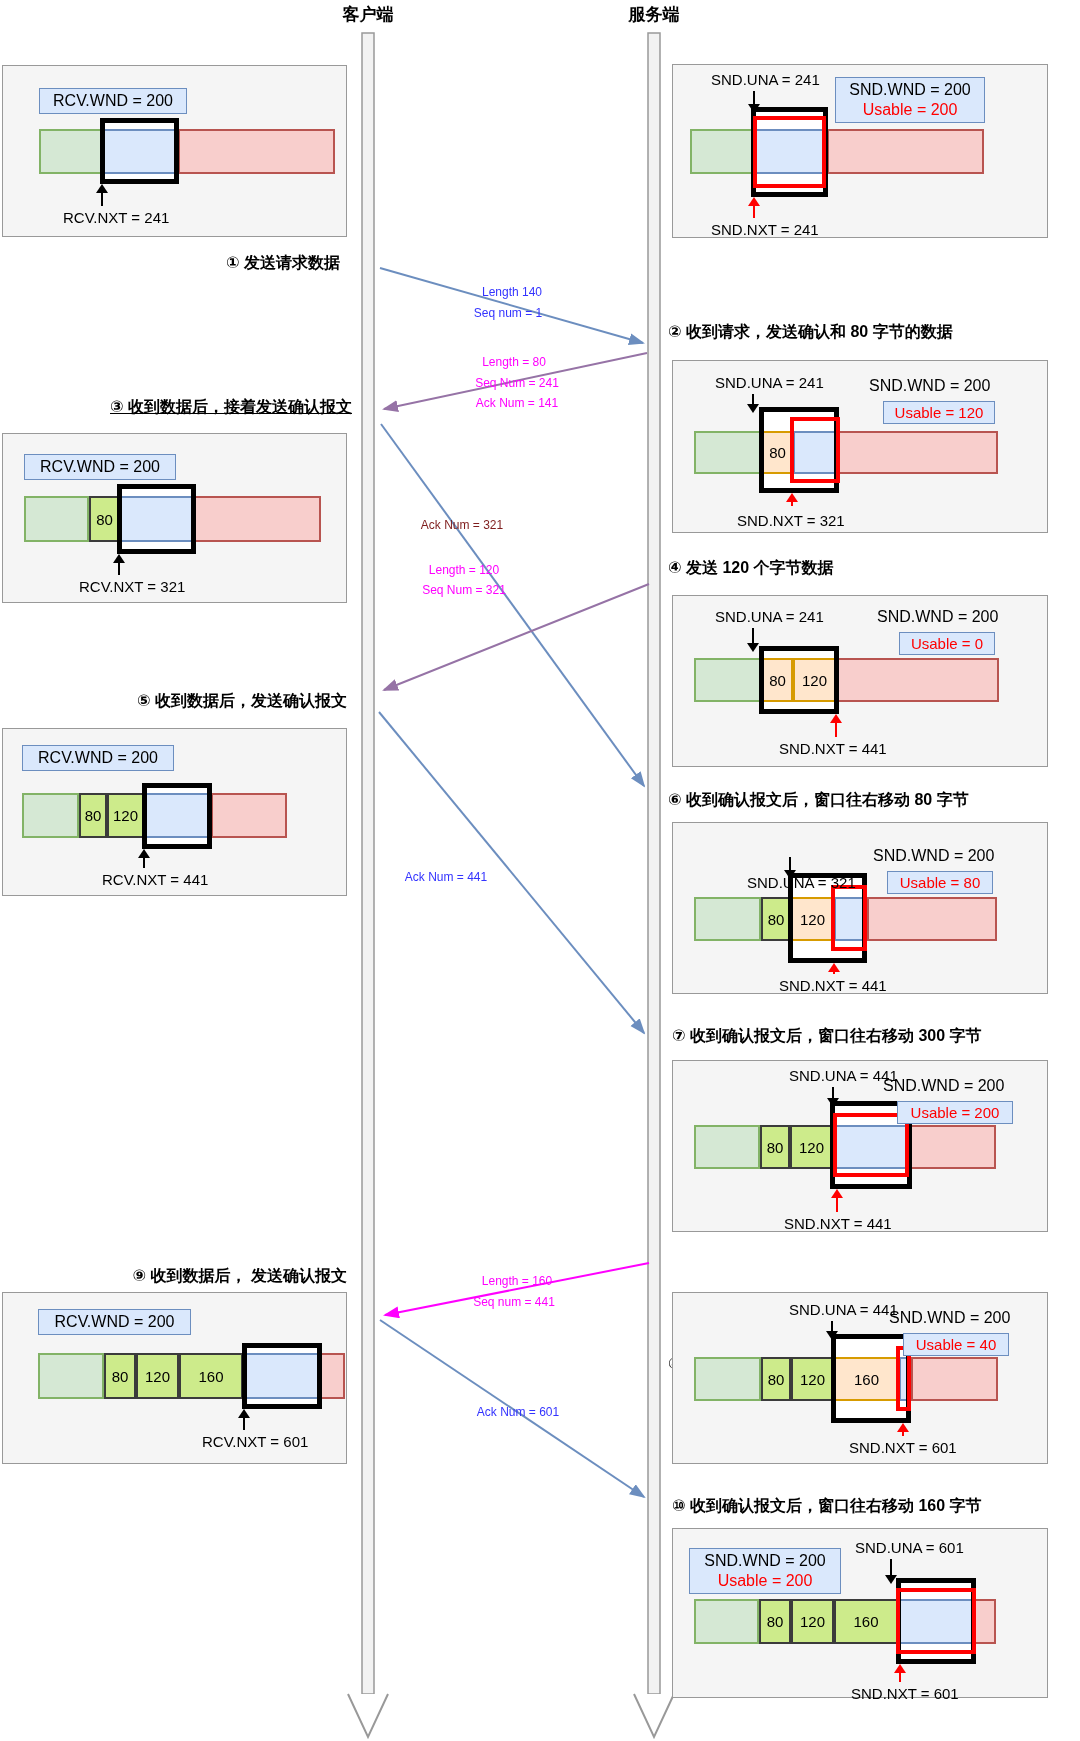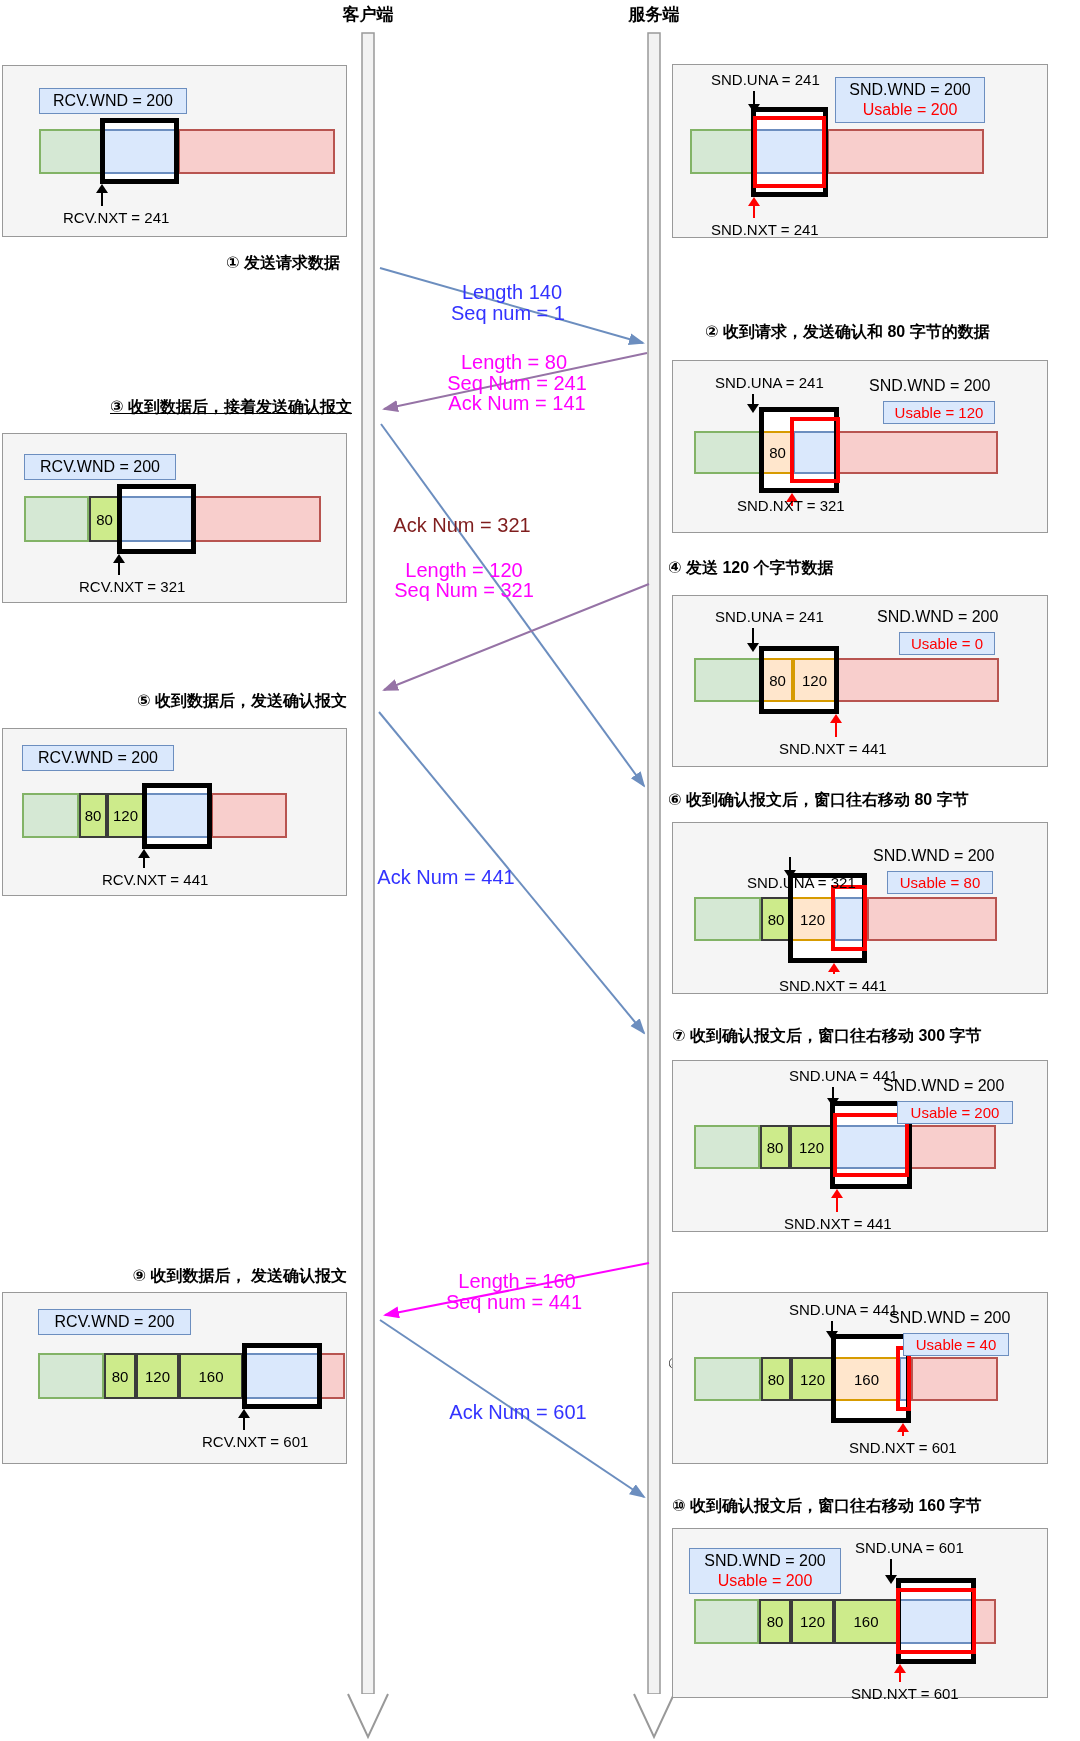--- a/index.html
+++ b/index.html
@@ -20,21 +20,21 @@
   .seg.lime{background:#cdeb8b;border-color:#3b3b3b;}
   .seg.blue{background:#dae8fc;border-color:#6c8ebf;}
   .seg.red{background:#f8cecc;border-color:#b85450;}
   .seg.orange{background:#ffe6cc;border-color:#d79b00;}
   .win-bg{position:absolute;background:#ffffff;z-index:0;}
   .black-window{position:absolute;border:5px solid #000;box-sizing:border-box;background:transparent;z-index:3;}
   .red-window{position:absolute;border:4px solid #ff0000;box-sizing:border-box;background:transparent;z-index:4;}
   .ptr-text{position:absolute;font-size:15px;color:#000;white-space:nowrap;z-index:6;}
   .v-shaft{position:absolute;width:2px;z-index:5;}
   .v-head{position:absolute;width:0;height:0;z-index:5;}
-  .arrow-label{position:absolute;z-index:3;font-size:20px;white-space:nowrap;transform:translate(-50%,-50%);}
+  .arrow-label{position:absolute;z-index:3;font-size:12px;white-space:nowrap;transform:translate(-50%,-50%);}
 </style>
 </head>
 <body>
 
 <div id="canvas">
   <svg id="links" width="1080" height="1741">
       <rect x="362" y="33" width="12" height="1661" fill="#f2f2f2" stroke="#999999" stroke-width="1.5"></rect>
       <polyline points="348,1694 368,1737 388,1694" fill="#ffffff" stroke="#999999" stroke-width="2"></polyline>
       <rect x="648" y="33" width="12" height="1661" fill="#f2f2f2" stroke="#999999" stroke-width="1.5"></rect>
       <polyline points="634,1694 654,1737 674,1694" fill="#ffffff" stroke="#999999" stroke-width="2"></polyline>
@@ -66,21 +66,21 @@
       <div class="arrow-label" style="left: 517px; top: 383px; color: rgb(255, 0, 255);">Seq Num = 241</div>
       <div class="arrow-label" style="left: 517px; top: 403px; color: rgb(255, 0, 255);">Ack Num = 141</div>
       <div class="arrow-label" style="left: 462px; top: 525px; color: #7f1d1d;">Ack Num = 321</div>
       <div class="arrow-label" style="left: 464px; top: 570px; color: rgb(255, 0, 255);">Length = 120</div>
       <div class="arrow-label" style="left: 464px; top: 590px; color: rgb(255, 0, 255);">Seq Num = 321</div>
       <div class="arrow-label" style="left: 446px; top: 877px; color: rgb(51, 51, 255);">Ack Num = 441</div>
       <div class="arrow-label" style="left: 517px; top: 1281px; color: rgb(255, 0, 255);">Length = 160</div>
       <div class="arrow-label" style="left: 514px; top: 1302px; color: rgb(255, 0, 255);">Seq num = 441</div>
       <div class="arrow-label" style="left: 518px; top: 1412px; color: rgb(51, 51, 255);">Ack Num = 601</div>
       <div class="heading" style="top: 253px; right: 740px;">① 发送请求数据</div>
-      <div class="heading" style="top: 322px; left: 668px; margin-left: 37px;">② 收到请求，发送确认和 80 字节的数据</div>
+      <div class="heading" style="top: 322px; left: 668px;">② 收到请求，发送确认和 80 字节的数据</div>
       <div class="heading" style="top: 397px; right: 728px; text-decoration: underline;">③ 收到数据后，接着发送确认报文</div>
       <div class="heading" style="top: 558px; left: 668px;">④ 发送 120 个字节数据</div>
       <div class="heading" style="top: 691px; right: 733px;">⑤ 收到数据后，发送确认报文</div>
       <div class="heading" style="top: 790px; left: 668px;">⑥ 收到确认报文后，窗口往右移动 80 字节</div>
       <div class="heading" style="top: 1026px; left: 672px;">⑦ 收到确认报文后，窗口往右移动 300 字节</div>
       <div class="heading" style="top: 1326px; left: 668px; margin-top: 28px;">⑧ 发送 160 个字节数据</div>
       <div class="heading" style="top: 1266px; right: 733px;">⑨ 收到数据后， 发送确认报文</div>
       <div class="heading" style="top: 1496px; left: 672px;">⑩ 收到确认报文后，窗口往右移动 160 字节</div>
     </div>
   <div id="panels-layer">
@@ -166,21 +166,21 @@
         <div class="usable-box" style="left: 210px; top: 40px; width: 112px;">Usable = 120</div>
         <div class="seg pale_green" style="left: 21px; top: 70px; width: 68px; height: 43px;"></div>
         <div class="seg orange" style="left: 89px; top: 70px; width: 31px; height: 43px;">80</div>
         <div class="seg blue" style="left: 120px; top: 70px; width: 43px; height: 43px;"></div>
         <div class="seg red" style="left: 163px; top: 70px; width: 162px; height: 43px;"></div>
         <div class="black-window" style="left: 86px; top: 46px; width: 80px; height: 86px;"></div>
         <div class="red-window" style="left: 117px; top: 56px; width: 50px; height: 66px;"></div>
         <div class="ptr-text" style="left: 42px; top: 13px;">SND.UNA = 241</div>
         <div class="v-shaft" style="left: 79px; top: 33px; height: 17px; background: rgb(0, 0, 0);"></div>
         <div class="v-head" style="left: 74px; top: 43px; border-left: 6px solid transparent; border-right: 6px solid transparent; border-top: 9px solid rgb(0, 0, 0);"></div>
-        <div class="ptr-text" style="left: 64px; top: 136px;">SND.NXT = 321</div>
+        <div class="ptr-text" style="left: 64px; top: 151px;">SND.NXT = 321</div>
         <div class="v-shaft" style="left: 118px; top: 134px; height: 11px; background: rgb(255, 0, 0);"></div>
         <div class="v-head" style="left: 113px; top: 132px; border-left: 6px solid transparent; border-right: 6px solid transparent; border-bottom: 9px solid rgb(255, 0, 0);"></div>
       </div>
       <div class="panel" style="left: 672px; top: 595px; width: 376px; height: 172px;">
         <div class="win-bg" style="left: 86px; top: 50px; width: 80px; height: 68px;"></div>
         <div class="wnd-text" style="left: 204px; top: 12px;">SND.WND = 200</div>
         <div class="usable-box" style="left: 226px; top: 36px; width: 96px;">Usable = 0</div>
         <div class="seg pale_green" style="left: 21px; top: 62px; width: 68px; height: 44px;"></div>
         <div class="seg orange" style="left: 89px; top: 62px; width: 31px; height: 44px;">80</div>
         <div class="seg orange" style="left: 120px; top: 62px; width: 43px; height: 44px;">120</div>

